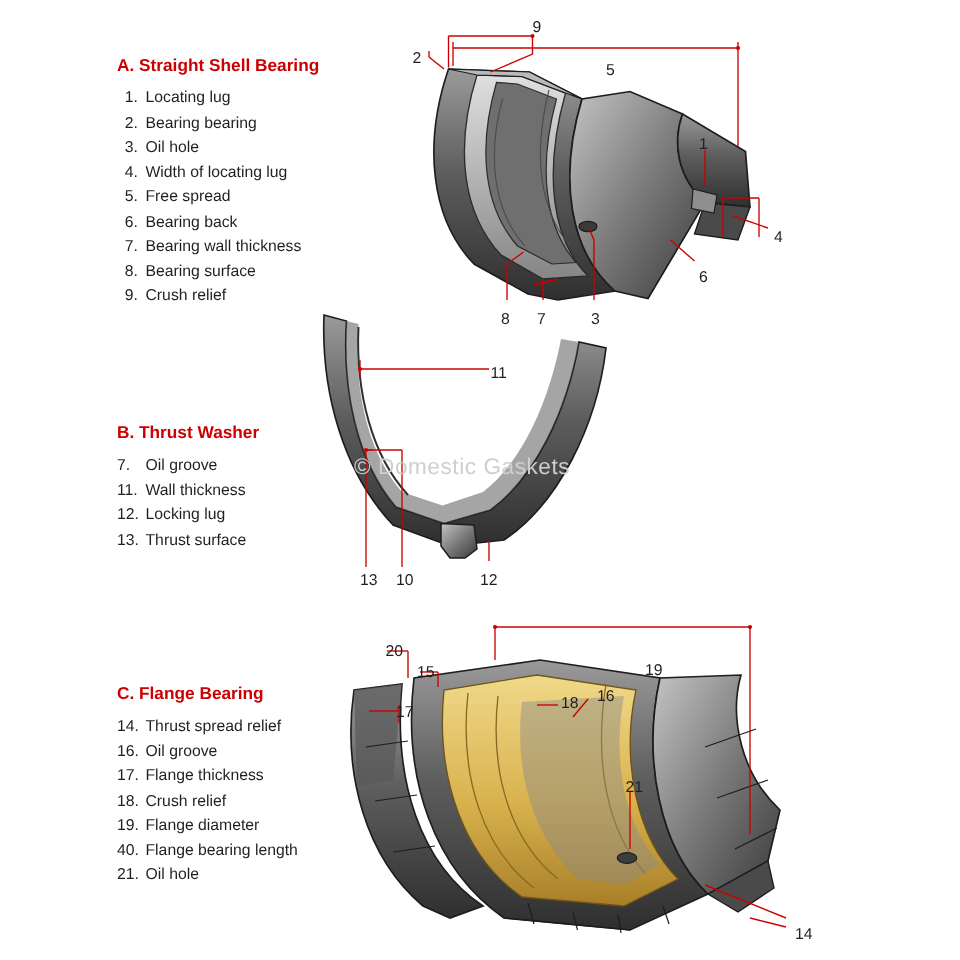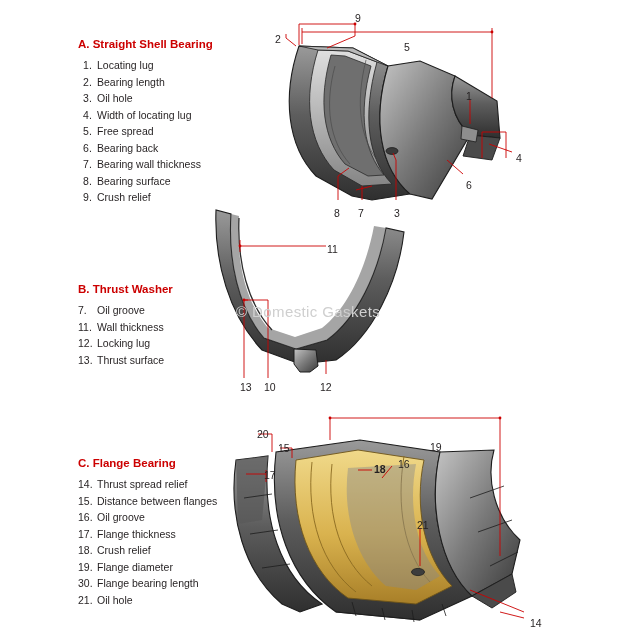--- a/index.html
+++ b/index.html
@@ -266,21 +266,21 @@
   <div class="watermark">© Domestic Gaskets</div>
 
   <div class="legend" style="left:78px; top:38px;text-align:center;">
     <div class="legend-title">A. Straight Shell Bearing</div>
     <div class="legend-row">
       <span class="legend-num">1.</span>
       <span class="legend-label">Locating lug</span>
     </div>
     <div class="legend-row">
       <span class="legend-num">2.</span>
-      <span class="legend-label">Bearing length</span>
+      <span class="legend-label">Bearing bearing</span>
     </div>
     <div class="legend-row">
       <span class="legend-num">3.</span>
       <span class="legend-label">Oil hole</span>
     </div>
     <div class="legend-row">
       <span class="legend-num">4.</span>
       <span class="legend-label">Width of locating lug</span>
     </div>
     <div class="legend-row">
@@ -325,41 +325,37 @@
     </div>
   </div>
 
   <div class="legend" style="left:78px; top:457px;">
     <div class="legend-title">C. Flange Bearing</div>
     <div class="legend-row">
       <span class="legend-num">14.</span>
       <span class="legend-label">Thrust spread relief</span>
     </div>
     <div class="legend-row">
-      <span class="legend-num">15.</span>
-      <span class="legend-label">Distance between flanges</span>
-    </div>
-    <div class="legend-row">
       <span class="legend-num">16.</span>
       <span class="legend-label">Oil groove</span>
     </div>
     <div class="legend-row">
       <span class="legend-num">17.</span>
       <span class="legend-label">Flange thickness</span>
     </div>
     <div class="legend-row">
       <span class="legend-num">18.</span>
       <span class="legend-label">Crush relief</span>
     </div>
     <div class="legend-row">
       <span class="legend-num">19.</span>
       <span class="legend-label">Flange diameter</span>
     </div>
     <div class="legend-row">
-      <span class="legend-num">30.</span>
+      <span class="legend-num">40.</span>
       <span class="legend-label">Flange bearing length</span>
     </div>
     <div class="legend-row">
       <span class="legend-num">21.</span>
       <span class="legend-label">Oil hole</span>
     </div>
   </div>
 
   <div id="callout-layer">
       <div class="cnum" style="left: 355px; top: 12px;">9</div>
@@ -372,19 +368,19 @@
       <div class="cnum" style="left: 358px; top: 207px;">7</div>
       <div class="cnum" style="left: 394px; top: 207px;">3</div>
       <div class="cnum" style="left: 327px; top: 243px;">11</div>
       <div class="cnum" style="left: 240px; top: 381px;">13</div>
       <div class="cnum" style="left: 264px; top: 381px;">10</div>
       <div class="cnum" style="left: 320px; top: 381px;">12</div>
       <div class="cnum" style="left: 257px; top: 428px;">20</div>
       <div class="cnum" style="left: 278px; top: 442px;">15</div>
       <div class="cnum" style="left: 430px; top: 441px;">19</div>
       <div class="cnum" style="left: 264px; top: 469px;">17</div>
-      <div class="cnum" style="left: 374px; top: 463px; font-weight: bold;">18</div>
+      <div class="cnum" style="left: 374px; top: 463px;">18</div>
       <div class="cnum" style="left: 398px; top: 458px;">16</div>
       <div class="cnum" style="left: 417px; top: 519px;">21</div>
       <div class="cnum" style="left: 530px; top: 617px;">14</div>
     </div>
 
 </div>
 
 </body></html>

